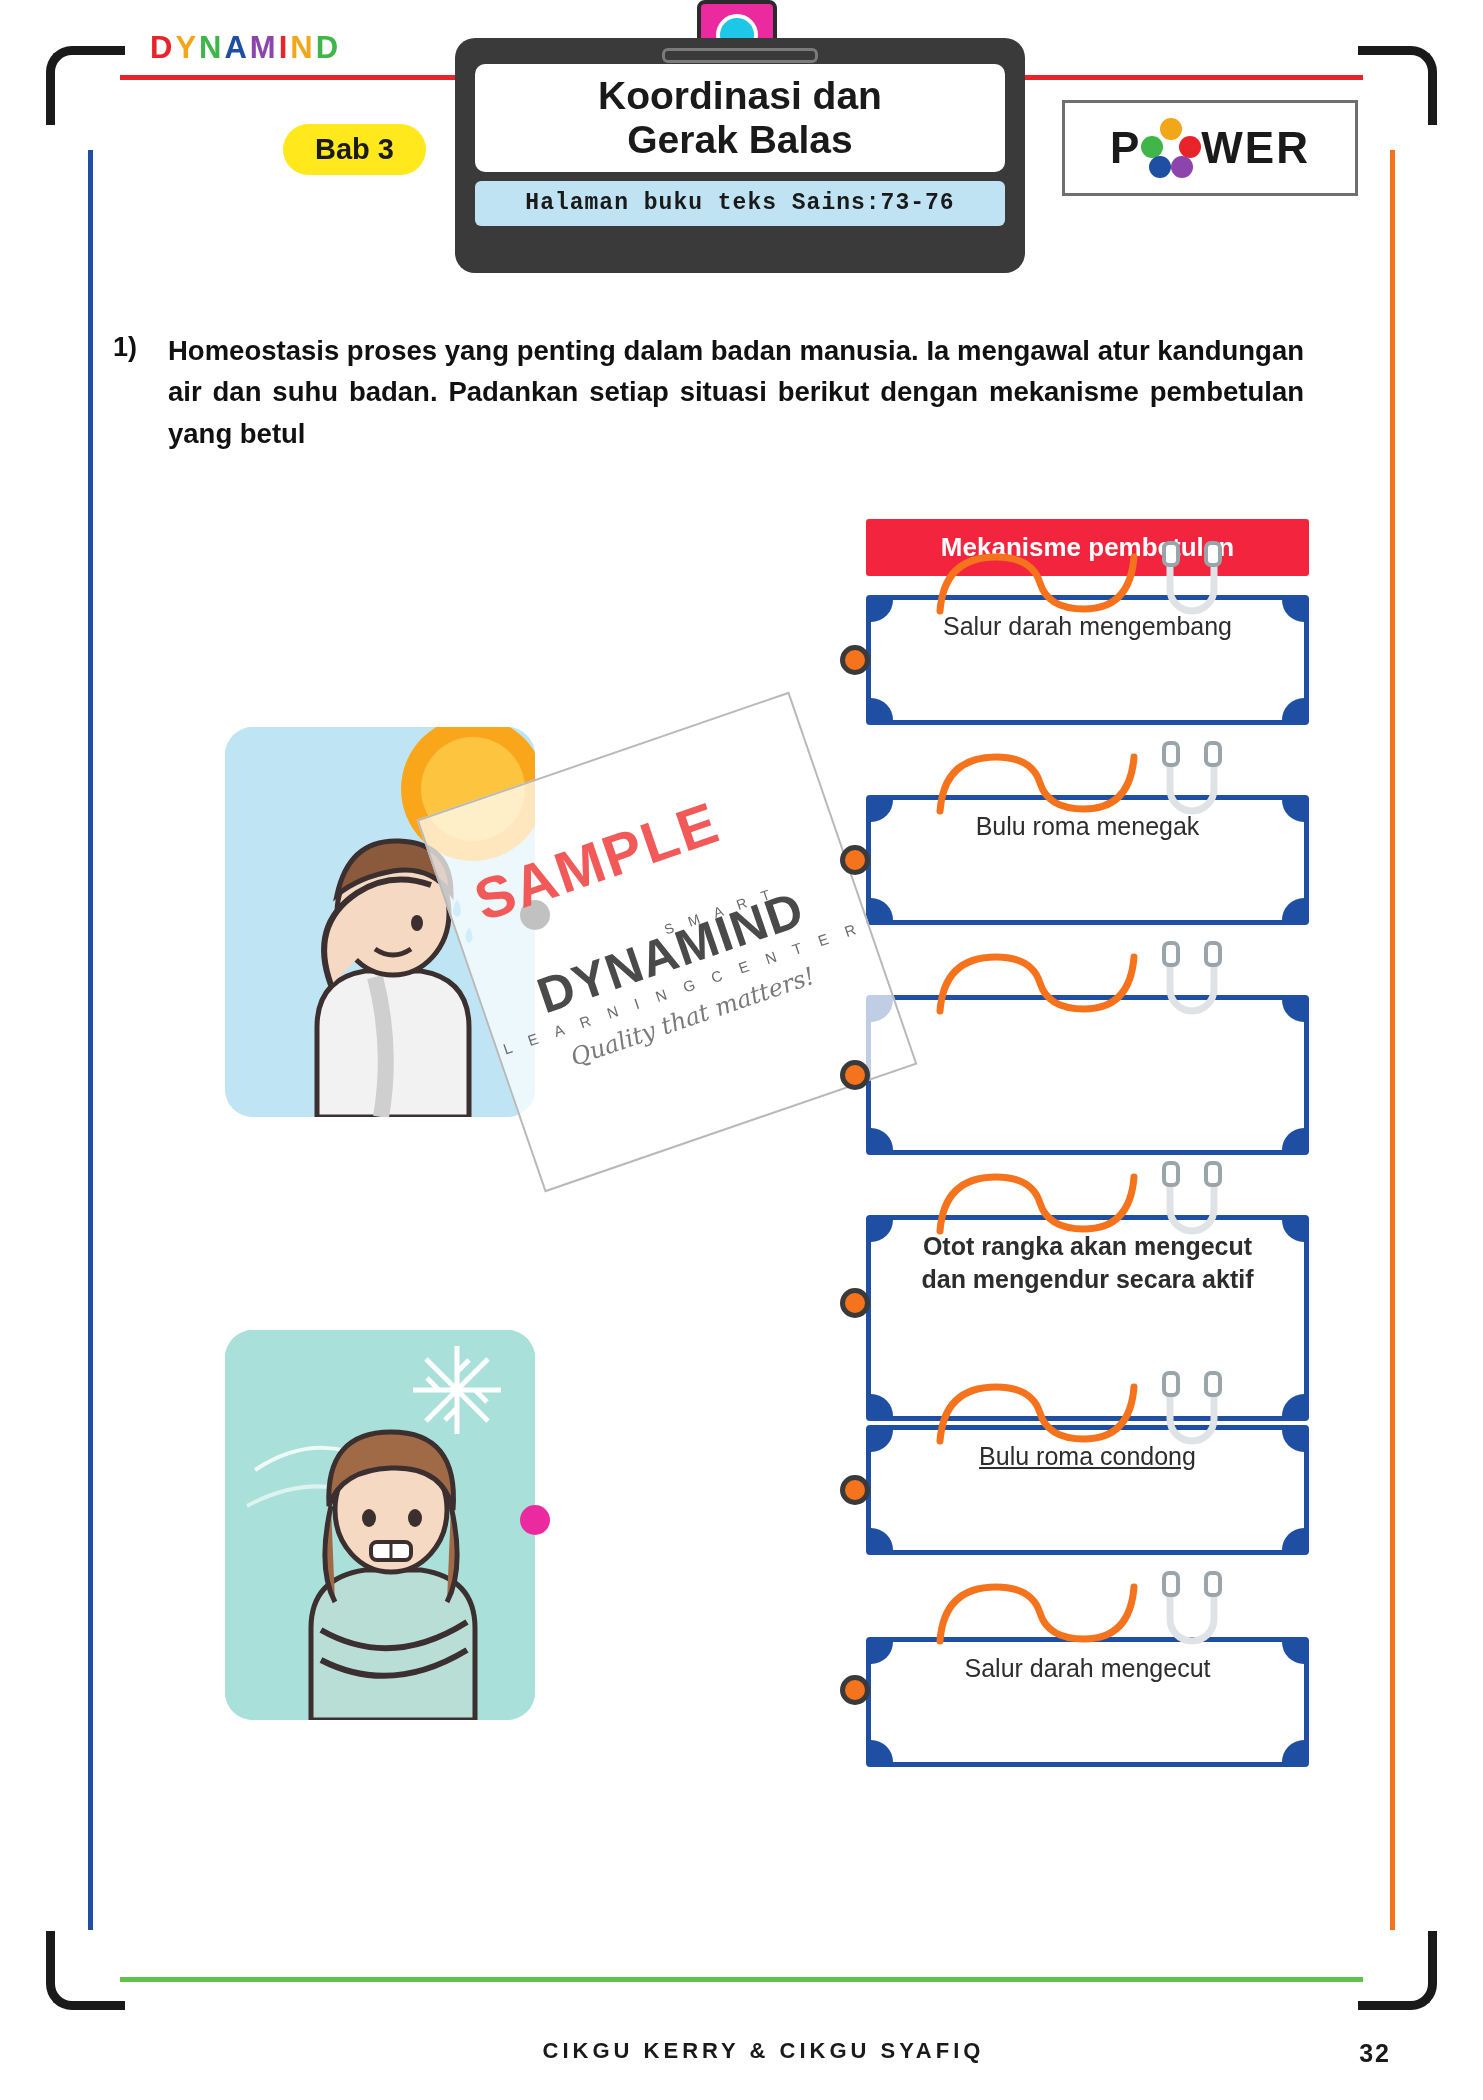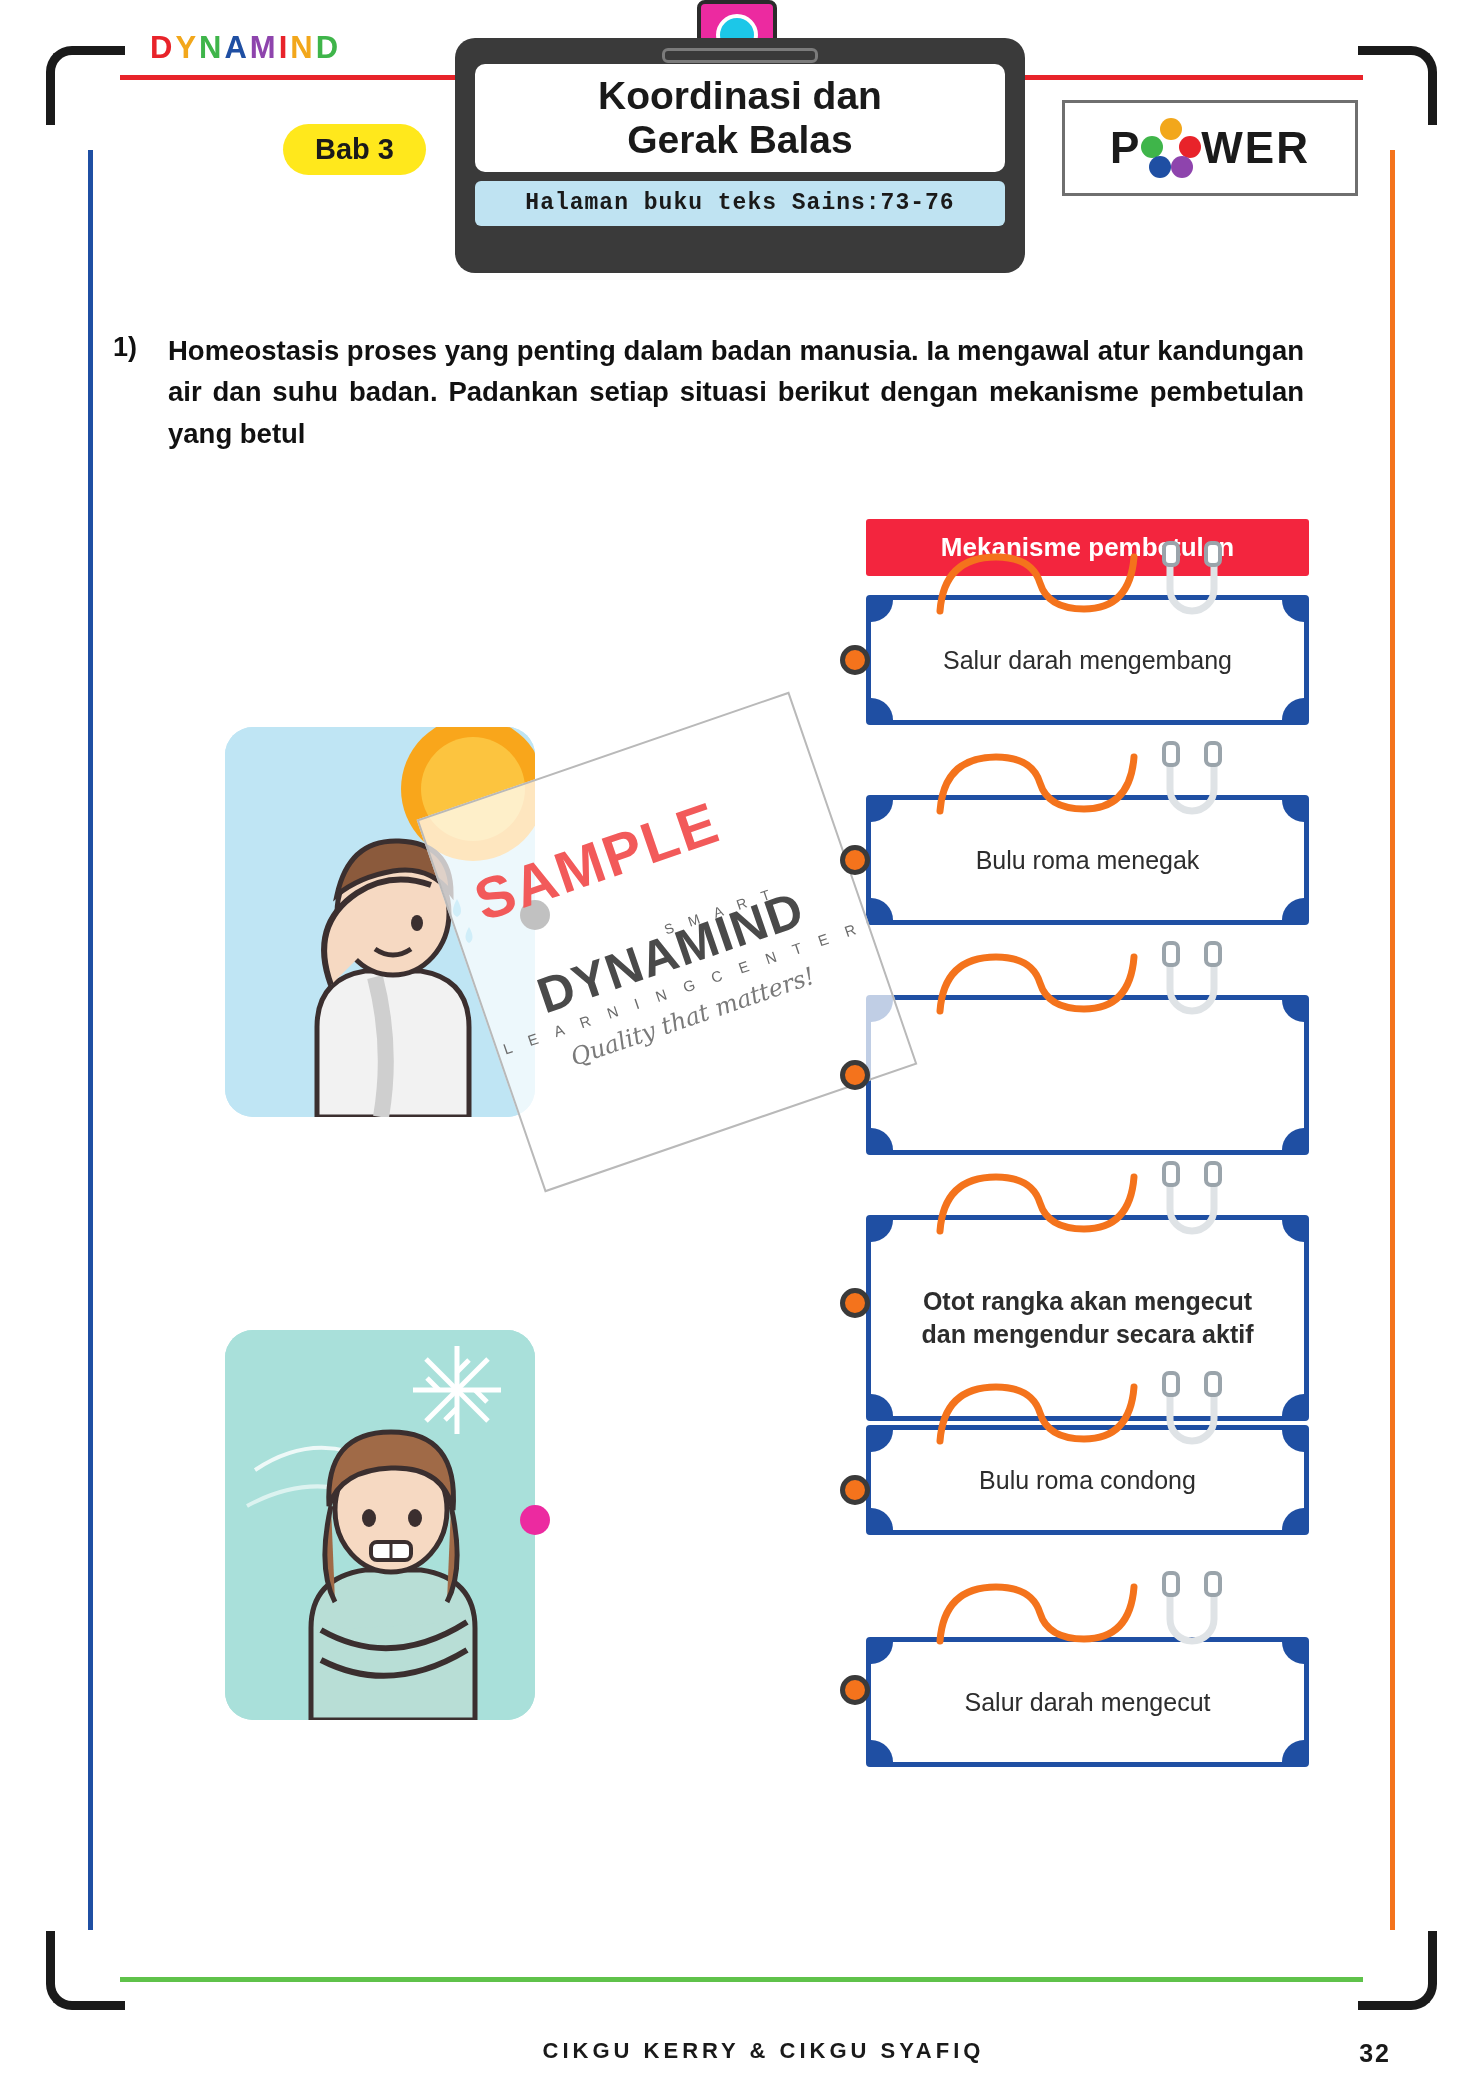--- a/index.html
+++ b/index.html
@@ -229,21 +229,20 @@
   
   .card {
     position: absolute;
     left: 866px;
     width: 443px;
     box-sizing: border-box;
     border: 5px solid #1f4fa3;
     background: #ffffff;
     border-radius: 4px;
     display: flex;
-    align-items: center;
     justify-content: center;
     text-align: center;
     padding: 10px 46px;
     font-size: 25px;
     color: #2d2d2d;
     line-height: 1.32;
   }
   .card .corner-dot {
     position: absolute;
     width: 22px; height: 22px;
@@ -488,21 +487,21 @@
         <div class="corner-dot cd-tr"></div>
         <div class="corner-dot cd-br"></div>
       </div>
       <div class="card" style="top: 1215px; height: 206px; font-weight: bold;">
         <div class="corner-dot cd-tl"></div>
         <div class="corner-dot cd-bl"></div>
         <div class="corner-dot cd-tr"></div>
         <div class="corner-dot cd-br"></div>
         <div>Otot rangka akan mengecut dan mengendur secara aktif</div>
       </div>
-      <div class="card" style="top: 1425px; height: 110px;">
+      <div class="card" style="top: 1425px; height: 130px; text-decoration: underline;">
         <div class="corner-dot cd-tl"></div>
         <div class="corner-dot cd-bl"></div>
         <div class="corner-dot cd-tr"></div>
         <div class="corner-dot cd-br"></div>
         <div>Bulu roma condong</div>
       </div>
       <div class="card" style="top: 1625px; height: 130px; margin-top: 12px;">
         <div class="corner-dot cd-tl"></div>
         <div class="corner-dot cd-bl"></div>
         <div class="corner-dot cd-tr"></div>

